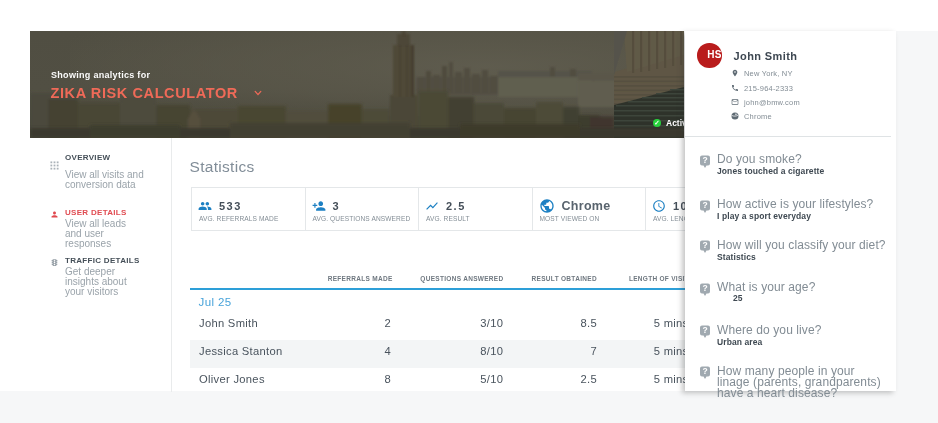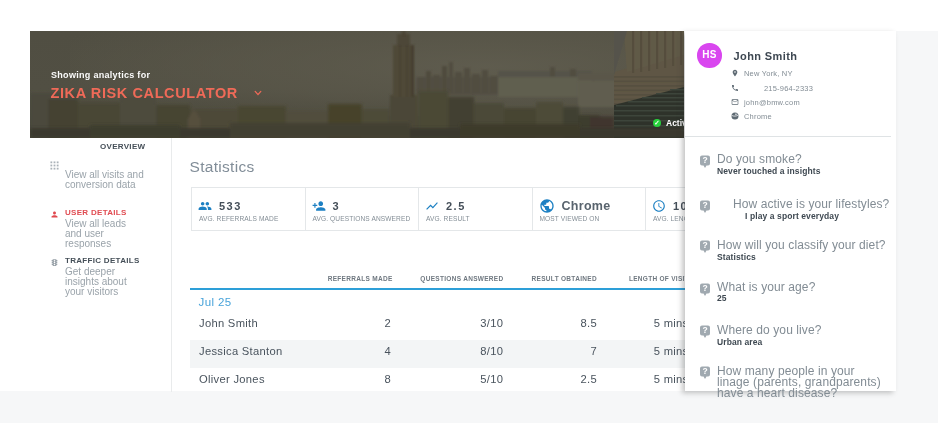--- a/index.html
+++ b/index.html
@@ -36,21 +36,21 @@
 .th { top:274.5px; font-size:6.5px; font-weight:bold; color:#6f7880; letter-spacing:0.3px; text-align:right; white-space:nowrap; width:120px; }
 #blueline { left:190px; top:288px; width:504px; height:2px; background:#2d9fd8; }
 #jul { left:198.5px; top:295.5px; font-size:11.5px; color:#47a3da; letter-spacing:0.4px; }
 .row { left:190px; width:504px; height:28px; }
 .zebra { background:#f3f5f6; }
 .cell { position:absolute; font-size:11.2px; color:#49535d; letter-spacing:0.3px; }
 .cname { left:9px; top:5px; }
 .cr { text-align:right; top:5px; width:120px; }
 
 #panel { left:684.5px; top:31px; width:211px; height:360px; background:#fff; box-shadow:-3px 2px 5px rgba(50,50,50,0.28); }
-#avatar { left:12.8px; top:12.3px; width:24.5px; height:24.5px; border-radius:50%; background:#d946ef; color:#fff; font-size:10px; font-weight:bold; text-align:center; line-height:24.5px; letter-spacing:0.3px; }
+#avatar { left:12.8px; top:12.3px; width:24.5px; height:24.5px; border-radius:50%; background:#b91c1c; color:#fff; font-size:10px; font-weight:bold; text-align:right; line-height:24.5px; letter-spacing:0.3px; }
 #pname { left:49px; top:18.5px; font-size:11px; font-weight:bold; color:#3d4751; letter-spacing:0.4px; }
 .contact { left:59.5px; font-size:7.5px; color:#838d95; letter-spacing:0.2px; }
 .cico { left:46px; width:8px; height:8px; }
 #pdivider { left:0; top:105.4px; width:206.5px; height:1px; background:#dfe3e5; }
 .q { left:32.5px; font-size:12px; color:#828c94; width:172px; line-height:11px; letter-spacing:0.1px; }
 .a { left:32.5px; font-size:8.5px; font-weight:bold; color:#3f4952; letter-spacing:0.1px; }
 .qico { left:14px; width:12px; height:14px; }
 </style>
 </head>
 <body>
@@ -212,21 +212,21 @@
         <rect x="4" y="7.5" width="2" height="2"></rect>
         <rect x="7.5" y="7.5" width="2" height="2"></rect>
       </g>
     </svg>
   <svg class="side-ico abs" style="top:209.5px;" viewBox="0 0 24 24" fill="#e0484e">
       <path d="M12 12c2.21 0 4-1.79 4-4s-1.79-4-4-4-4 1.79-4 4 1.79 4 4 4zm0 2c-2.67 0-8 1.34-8 4v2h16v-2c0-2.66-5.33-4-8-4z"></path>
     </svg>
   <svg class="side-ico abs" style="top:258px;" viewBox="0 0 24 24" fill="#99a2a9">
       <path d="M20 10h-3V8.86c1.72-.45 3-2 3-3.86h-3V4c0-.55-.45-1-1-1H8c-.55 0-1 .45-1 1v1H4c0 1.86 1.28 3.41 3 3.86V10H4c0 1.86 1.28 3.41 3 3.86V15H4c0 1.86 1.28 3.41 3 3.86V20c0 .55.45 1 1 1h8c.55 0 1-.45 1-1v-1.14c1.72-.45 3-2 3-3.86h-3v-1.14c1.72-.45 3-2 3-3.86zm-8 9c-1.11 0-2-.9-2-2s.89-2 2-2c1.1 0 2 .9 2 2s-.89 2-2 2zm0-5c-1.11 0-2-.9-2-2s.89-2 2-2c1.1 0 2 .9 2 2s-.89 2-2 2zm0-5c-1.11 0-2-.9-2-2 0-1.11.89-2 2-2 1.1 0 2 .89 2 2 0 1.1-.89 2-2 2z"></path>
     </svg>
-  <div class="side-head abs" style="top:142px;margin-left:35px;">OVERVIEW</div>
+  <div class="side-head abs" style="top:153px;">OVERVIEW</div>
   <div class="side-sub abs" style="top:170px;">View all visits and conversion data</div>
   <div class="side-head red abs" style="top:208.4px;">USER DETAILS</div>
   <div class="side-sub abs" style="top:218.5px;">View all leads and user responses</div>
   <div class="side-head abs" style="top:256.2px;">TRAFFIC DETAILS</div>
   <div class="side-sub abs" style="top:267.1px;">Get deeper insights about your visitors</div>
 
   <div id="statsHead" class="abs">Statistics</div>
   <div id="cards" class="abs">
     <div class="card">
       <div class="cnum">
@@ -307,60 +307,60 @@
   <div id="panel" class="abs">
     <div id="avatar" class="abs">HS</div>
     <div id="pname" class="abs">John Smith</div>
     <svg class="cico abs" style="top:38.2px;" viewBox="0 0 24 24" fill="#5f6b74">
         <path d="M12 2C8.13 2 5 5.13 5 9c0 5.25 7 13 7 13s7-7.75 7-13c0-3.87-3.13-7-7-7zm0 9.5c-1.38 0-2.5-1.12-2.5-2.5s1.12-2.5 2.5-2.5 2.5 1.12 2.5 2.5-1.12 2.5-2.5 2.5z"></path>
       </svg>
     <div class="contact abs" style="top:38.1px;">New York, NY</div>
     <svg class="cico abs" style="top:52.7px;" viewBox="0 0 24 24" fill="#5f6b74">
         <path d="M6.62 10.79c1.44 2.83 3.76 5.14 6.59 6.59l2.2-2.2c.27-.27.67-.36 1.02-.24 1.12.37 2.33.57 3.57.57.55 0 1 .45 1 1V20c0 .55-.45 1-1 1-9.39 0-17-7.61-17-17 0-.55.45-1 1-1h3.5c.55 0 1 .45 1 1 0 1.25.2 2.45.57 3.57.11.35.03.74-.25 1.02l-2.2 2.2z"></path>
       </svg>
-    <div class="contact abs" style="top:52.6px;margin-left:20px;">215-964-2333</div>
+    <div class="contact abs" style="top:52.6px;">215-964-2333</div>
     <svg class="cico abs" style="top:66.7px;" viewBox="0 0 24 24" fill="#5f6b74">
         <path d="M20 4H4c-1.1 0-1.99.9-1.99 2L2 18c0 1.1.9 2 2 2h16c1.1 0 2-.9 2-2V6c0-1.1-.9-2-2-2zm0 14H4V8l8 5 8-5v10zm-8-7L4 6h16l-8 5z"></path>
       </svg>
     <div class="contact abs" style="top:66.6px;">john@bmw.com</div>
     <svg class="cico abs" style="top:81px;" viewBox="0 0 10 10">
         <circle cx="5" cy="5" r="4.4" fill="#5f6b74"></circle>
         <path d="M0.8 4.2 C3 5.6 7 5.6 9.2 3.6" stroke="#fff" stroke-width="0.9" fill="none"></path>
         <circle cx="6.2" cy="2.8" r="0.9" fill="#fff"></circle>
       </svg>
     <div class="contact abs" style="top:80.9px;">Chrome</div>
     <div id="pdivider" class="abs"></div>
 
     <svg class="qico abs" style="top:123.8px;" viewBox="0 0 12 14">
         <path d="M1 2.5 Q1 0.5 3 0.5 L9 0.5 Q11 0.5 11 2.5 L11 8.5 Q11 10.5 9 10.5 L7.5 10.5 L6 13 L4.5 10.5 L3 10.5 Q1 10.5 1 8.5 Z" fill="#a0a9b0"></path>
         <text x="6" y="8.2" font-size="8.5" font-weight="bold" fill="#fff" text-anchor="middle" font-family="Liberation Sans">?</text>
       </svg>
     <div class="q abs" style="top:123.3px;">Do you smoke?</div>
-    <div class="a abs" style="top:134.7px;">Never touched a insights</div>
+    <div class="a abs" style="top:134.7px;">Jones touched a cigarette</div>
 
     <svg class="qico abs" style="top:168.6px;" viewBox="0 0 12 14">
         <path d="M1 2.5 Q1 0.5 3 0.5 L9 0.5 Q11 0.5 11 2.5 L11 8.5 Q11 10.5 9 10.5 L7.5 10.5 L6 13 L4.5 10.5 L3 10.5 Q1 10.5 1 8.5 Z" fill="#a0a9b0"></path>
         <text x="6" y="8.2" font-size="8.5" font-weight="bold" fill="#fff" text-anchor="middle" font-family="Liberation Sans">?</text>
       </svg>
-    <div class="q abs" style="top:168.1px;margin-left:16px;">How active is your lifestyles?</div>
-    <div class="a abs" style="top:180.2px;margin-left:28px;">I play a sport everyday</div>
+    <div class="q abs" style="top:168.1px;">How active is your lifestyles?</div>
+    <div class="a abs" style="top:180.2px;">I play a sport everyday</div>
 
     <svg class="qico abs" style="top:209.4px;" viewBox="0 0 12 14">
         <path d="M1 2.5 Q1 0.5 3 0.5 L9 0.5 Q11 0.5 11 2.5 L11 8.5 Q11 10.5 9 10.5 L7.5 10.5 L6 13 L4.5 10.5 L3 10.5 Q1 10.5 1 8.5 Z" fill="#a0a9b0"></path>
         <text x="6" y="8.2" font-size="8.5" font-weight="bold" fill="#fff" text-anchor="middle" font-family="Liberation Sans">?</text>
       </svg>
     <div class="q abs" style="top:208.9px;">How will you classify your diet?</div>
     <div class="a abs" style="top:220.9px;">Statistics</div>
 
     <svg class="qico abs" style="top:251.5px;" viewBox="0 0 12 14">
         <path d="M1 2.5 Q1 0.5 3 0.5 L9 0.5 Q11 0.5 11 2.5 L11 8.5 Q11 10.5 9 10.5 L7.5 10.5 L6 13 L4.5 10.5 L3 10.5 Q1 10.5 1 8.5 Z" fill="#a0a9b0"></path>
         <text x="6" y="8.2" font-size="8.5" font-weight="bold" fill="#fff" text-anchor="middle" font-family="Liberation Sans">?</text>
       </svg>
     <div class="q abs" style="top:251px;">What is your age?</div>
-    <div class="a abs" style="top:262.4px;">25</div>
+    <div class="a abs" style="top:262.4px;margin-left:16px;">25</div>
 
     <svg class="qico abs" style="top:294.3px;" viewBox="0 0 12 14">
         <path d="M1 2.5 Q1 0.5 3 0.5 L9 0.5 Q11 0.5 11 2.5 L11 8.5 Q11 10.5 9 10.5 L7.5 10.5 L6 13 L4.5 10.5 L3 10.5 Q1 10.5 1 8.5 Z" fill="#a0a9b0"></path>
         <text x="6" y="8.2" font-size="8.5" font-weight="bold" fill="#fff" text-anchor="middle" font-family="Liberation Sans">?</text>
       </svg>
     <div class="q abs" style="top:293.8px;">Where do you live?</div>
     <div class="a abs" style="top:305.8px;">Urban area</div>
 
     <svg class="qico abs" style="top:335.1px;" viewBox="0 0 12 14">
         <path d="M1 2.5 Q1 0.5 3 0.5 L9 0.5 Q11 0.5 11 2.5 L11 8.5 Q11 10.5 9 10.5 L7.5 10.5 L6 13 L4.5 10.5 L3 10.5 Q1 10.5 1 8.5 Z" fill="#a0a9b0"></path>

